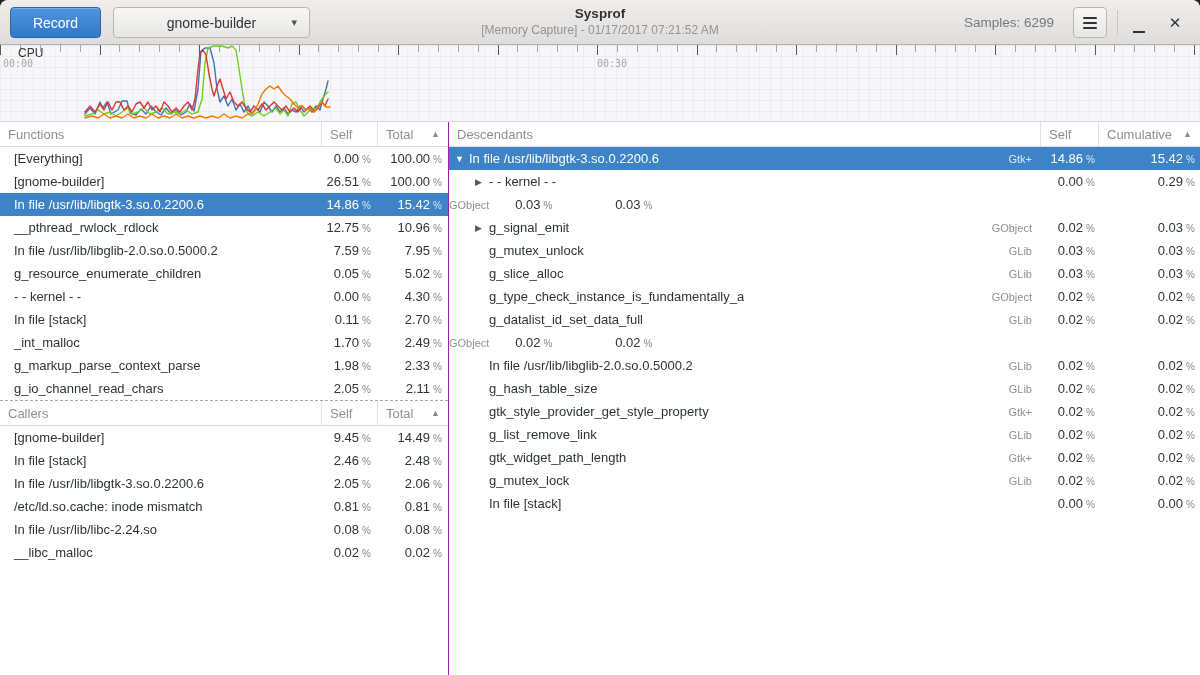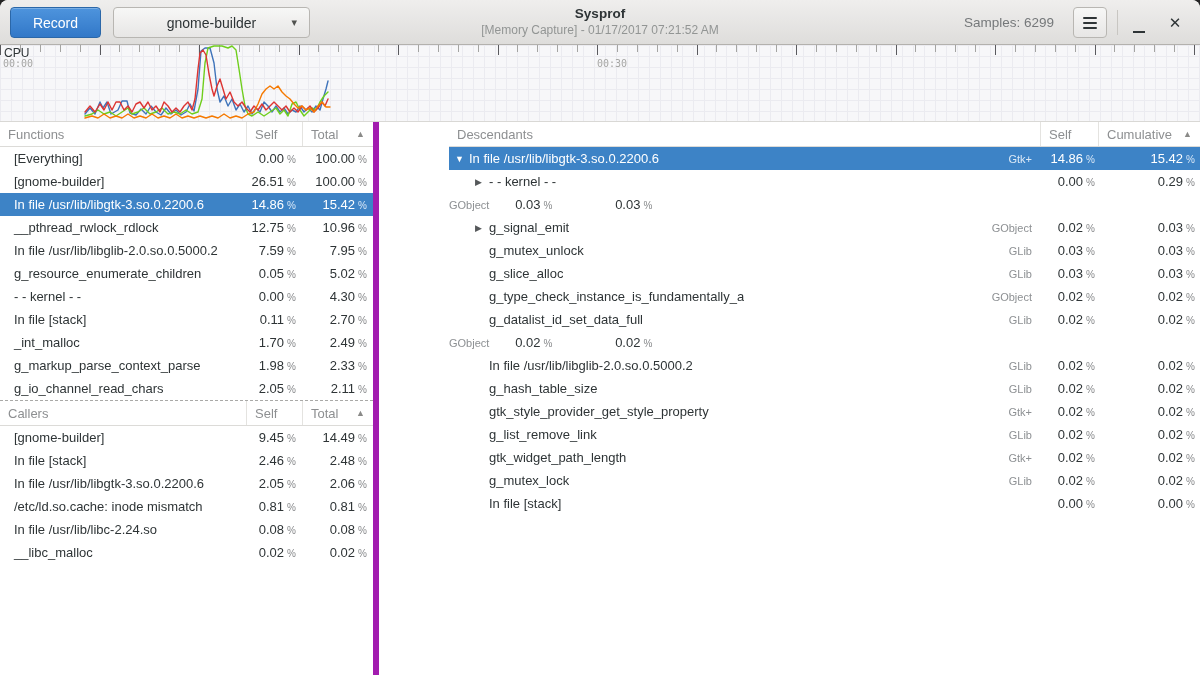--- a/index.html
+++ b/index.html
@@ -67,29 +67,29 @@
     background-image:linear-gradient(#ebebf0 1px, transparent 1px),
                      linear-gradient(90deg,#ebebf0 1px, transparent 1px);
     background-size:11px 11px;
     border-bottom:1px solid #d9d8d5;
     cursor:crosshair;
   }
   .cpu-graph svg { position:absolute; left:0; top:0; }
   .tick { position:absolute; top:0; width:1px; }
   .tick.minor { height:7px; background:#a4a4a2; }
   .tick.major { height:10px; background:#5a5a5e; }
-  .cpu-label { position:absolute; left:4px; top:1px; font-size:12px; color:#2e3436; }
+  .cpu-label { position:absolute; left:18px; top:1px; font-size:12px; color:#2e3436; }
   .time-label { position:absolute; top:13px; font-size:10px; color:#a6a6a4; font-family:"DejaVu Sans Mono", monospace; }
   .time-label.t0 { left:3px; }
   .time-label.t30 { left:597px; }
 
   
   .left-panel {
-    position:absolute; left:0; top:122px; width:379px; bottom:0; box-sizing:border-box;
-    background:#fff; border-right:6px solid #a21caf;
+    position:absolute; left:0; top:122px; width:449px; bottom:0; box-sizing:border-box;
+    background:#fff; border-right:1px solid #a21caf;
   }
   .right-panel { position:absolute; left:449px; top:122px; right:0; bottom:0; background:#fff; }
 
   .table-header {
     display:flex; height:25px; box-sizing:border-box; align-items:stretch;
     background:#fff; border-bottom:1px solid #dcdbd8;
     font-size:13px; color:#8d8f91;
   }
   .th { box-sizing:border-box; display:flex; align-items:center; cursor:pointer; }
   .th.name { flex:1; padding-left:8px; }

